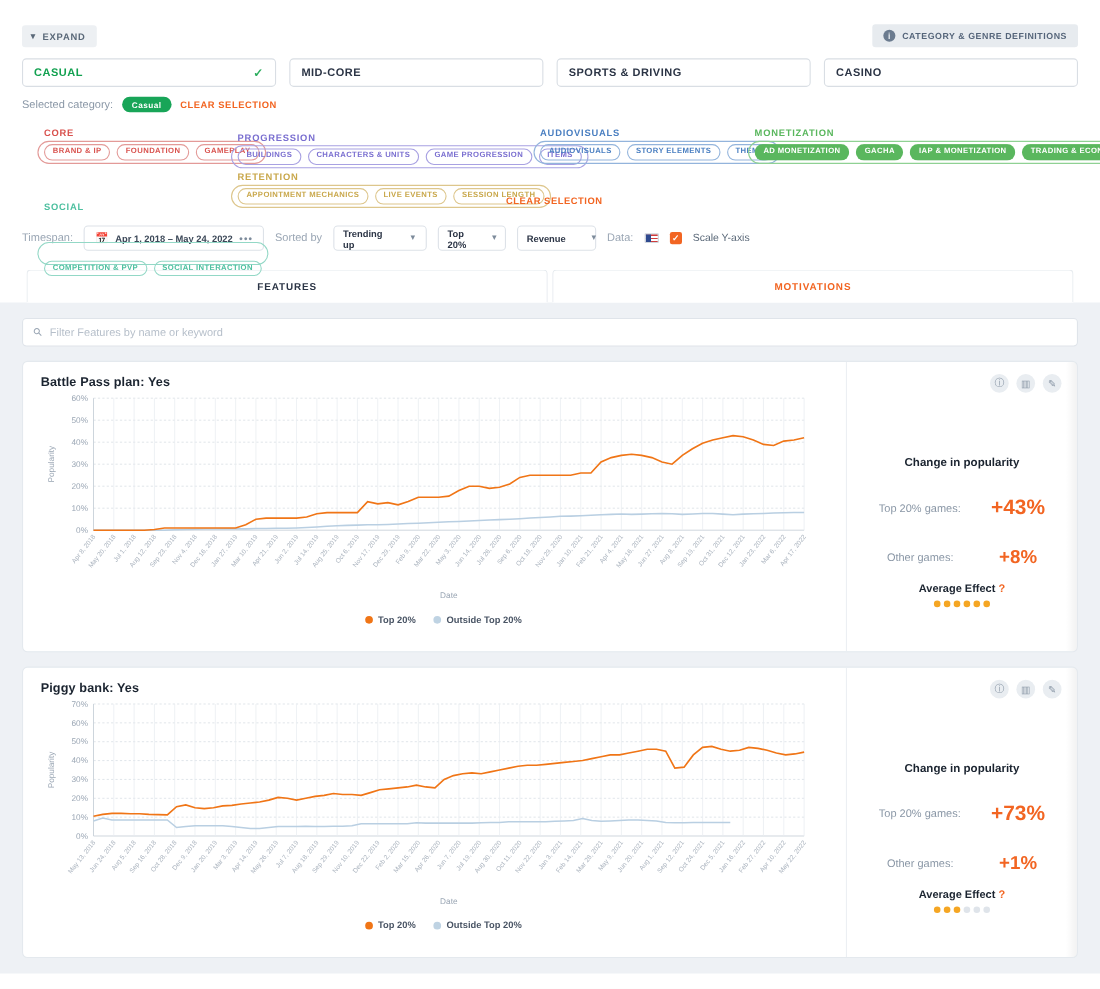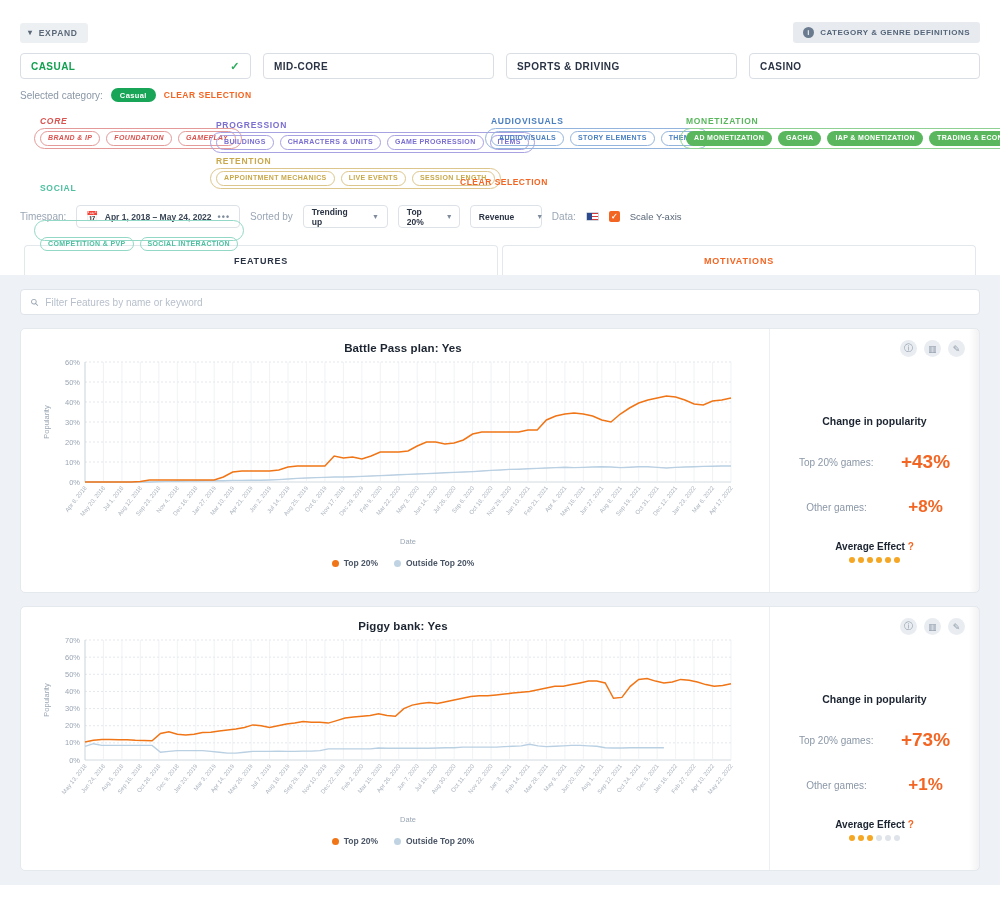--- a/index.html
+++ b/index.html
@@ -65,21 +65,21 @@
     border:1.4px solid; border-radius:13px; padding:3px 5px;
     display:flex; gap:6px; align-items:center; height:21px;
   }
   .tag {
     border:1px solid; border-radius:9px; padding:2px 7px;
     font-size:7px; font-weight:700; letter-spacing:.35px; white-space:nowrap;
     cursor:pointer; line-height:1.15;
   }
   .tag.filled { color:#fff; border-color:transparent; }
 
-  .g-core   { color:#d9534f; border-color:#e39a98;font-style:italic; }
+  .g-core   { color:#d9534f; border-color:#e39a98; }
   .g-prog   { color:#7a6fd0; border-color:#a8a1e2; }
   .g-av     { color:#4a7fc1; border-color:#93b4dc; }
   .g-mon    { color:#5ab75e; border-color:#8fd193; }
   .g-social { color:#4ec0a0; border-color:#93d8c6;margin-top:27px; }
   .g-ret    { color:#c9a84c; border-color:#ddc68c; }
 
   
   .toolbar { display:flex; align-items:center; gap:10px; margin-top:14px; font-size:10px; color:#9aa6b4; }
   .tb-label { color:#9aa6b4; font-size:10px; }
   .date-box {
@@ -125,37 +125,37 @@
     width:100%; height:26px; border:1px solid #dfe4ea; border-radius:4px;
     background:#fff; display:flex; align-items:center; gap:7px; padding:0 10px;
     color:#b6bfca; font-size:10px; cursor:text;
   }
   .mag { font-size:10px; color:#9aa6b4; transform:rotate(-45deg); display:inline-block; }
 
   .card {
     background:#fff; border:1px solid #e4e9ee; border-radius:5px;
     margin-top:13px; height:265px; display:flex; position:relative; overflow:hidden;
   }
-  .card-left { flex:1 1 auto; padding:13px 0 0 16px; position:relative;text-align:center; }
+  .card-left { flex:1 1 auto; padding:13px 0 0 16px; position:relative; }
   .card-title { font-size:11.5px; font-weight:700; color:#1b2430; letter-spacing:.1px; }
   .card-right {
     width:210px; border-left:1px solid #eceff3; position:relative;
     display:flex; flex-direction:column; align-items:center;
   }
   .icon-row { position:absolute; top:11px; right:14px; display:flex; gap:7px; }
   .rnd-icon {
     width:17px; height:17px; border-radius:50%; background:#e9edf1; color:#8b98a7;
     display:flex; align-items:center; justify-content:center; font-size:9px; cursor:pointer;
   }
   .chg-title { margin-top:86px; font-size:10.5px; font-weight:700; color:#1b2430; }
   .stat-row { display:flex; align-items:center; gap:10px; margin-top:24px; }
   .stat-label { font-size:10px; color:#8a97a6; width:92px; text-align:left; }
   .stat-val { font-size:19px; font-weight:700; color:#f26522; }
   .stat-val.small { font-size:17px; }
-  .avg-title { margin-top:24px; font-size:10px; font-weight:700; color:#1b2430; }
+  .avg-title { margin-top:13px; font-size:10px; font-weight:700; color:#1b2430; }
   .q { color:#f26522; }
   .dot-row { display:flex; gap:3px; margin-top:5px; }
   .dot { width:6px; height:6px; border-radius:50%; background:#dfe4ea; }
   .dot.on { background:#f5a623; }
 
   
   .chart-wrap { position:relative; margin-left:2px; }
   svg { display:block; }
   .ylab { font-size:7.5px; fill:#9aa6b4; }
   .xlab { font-size:6px; fill:#aab3be; }

